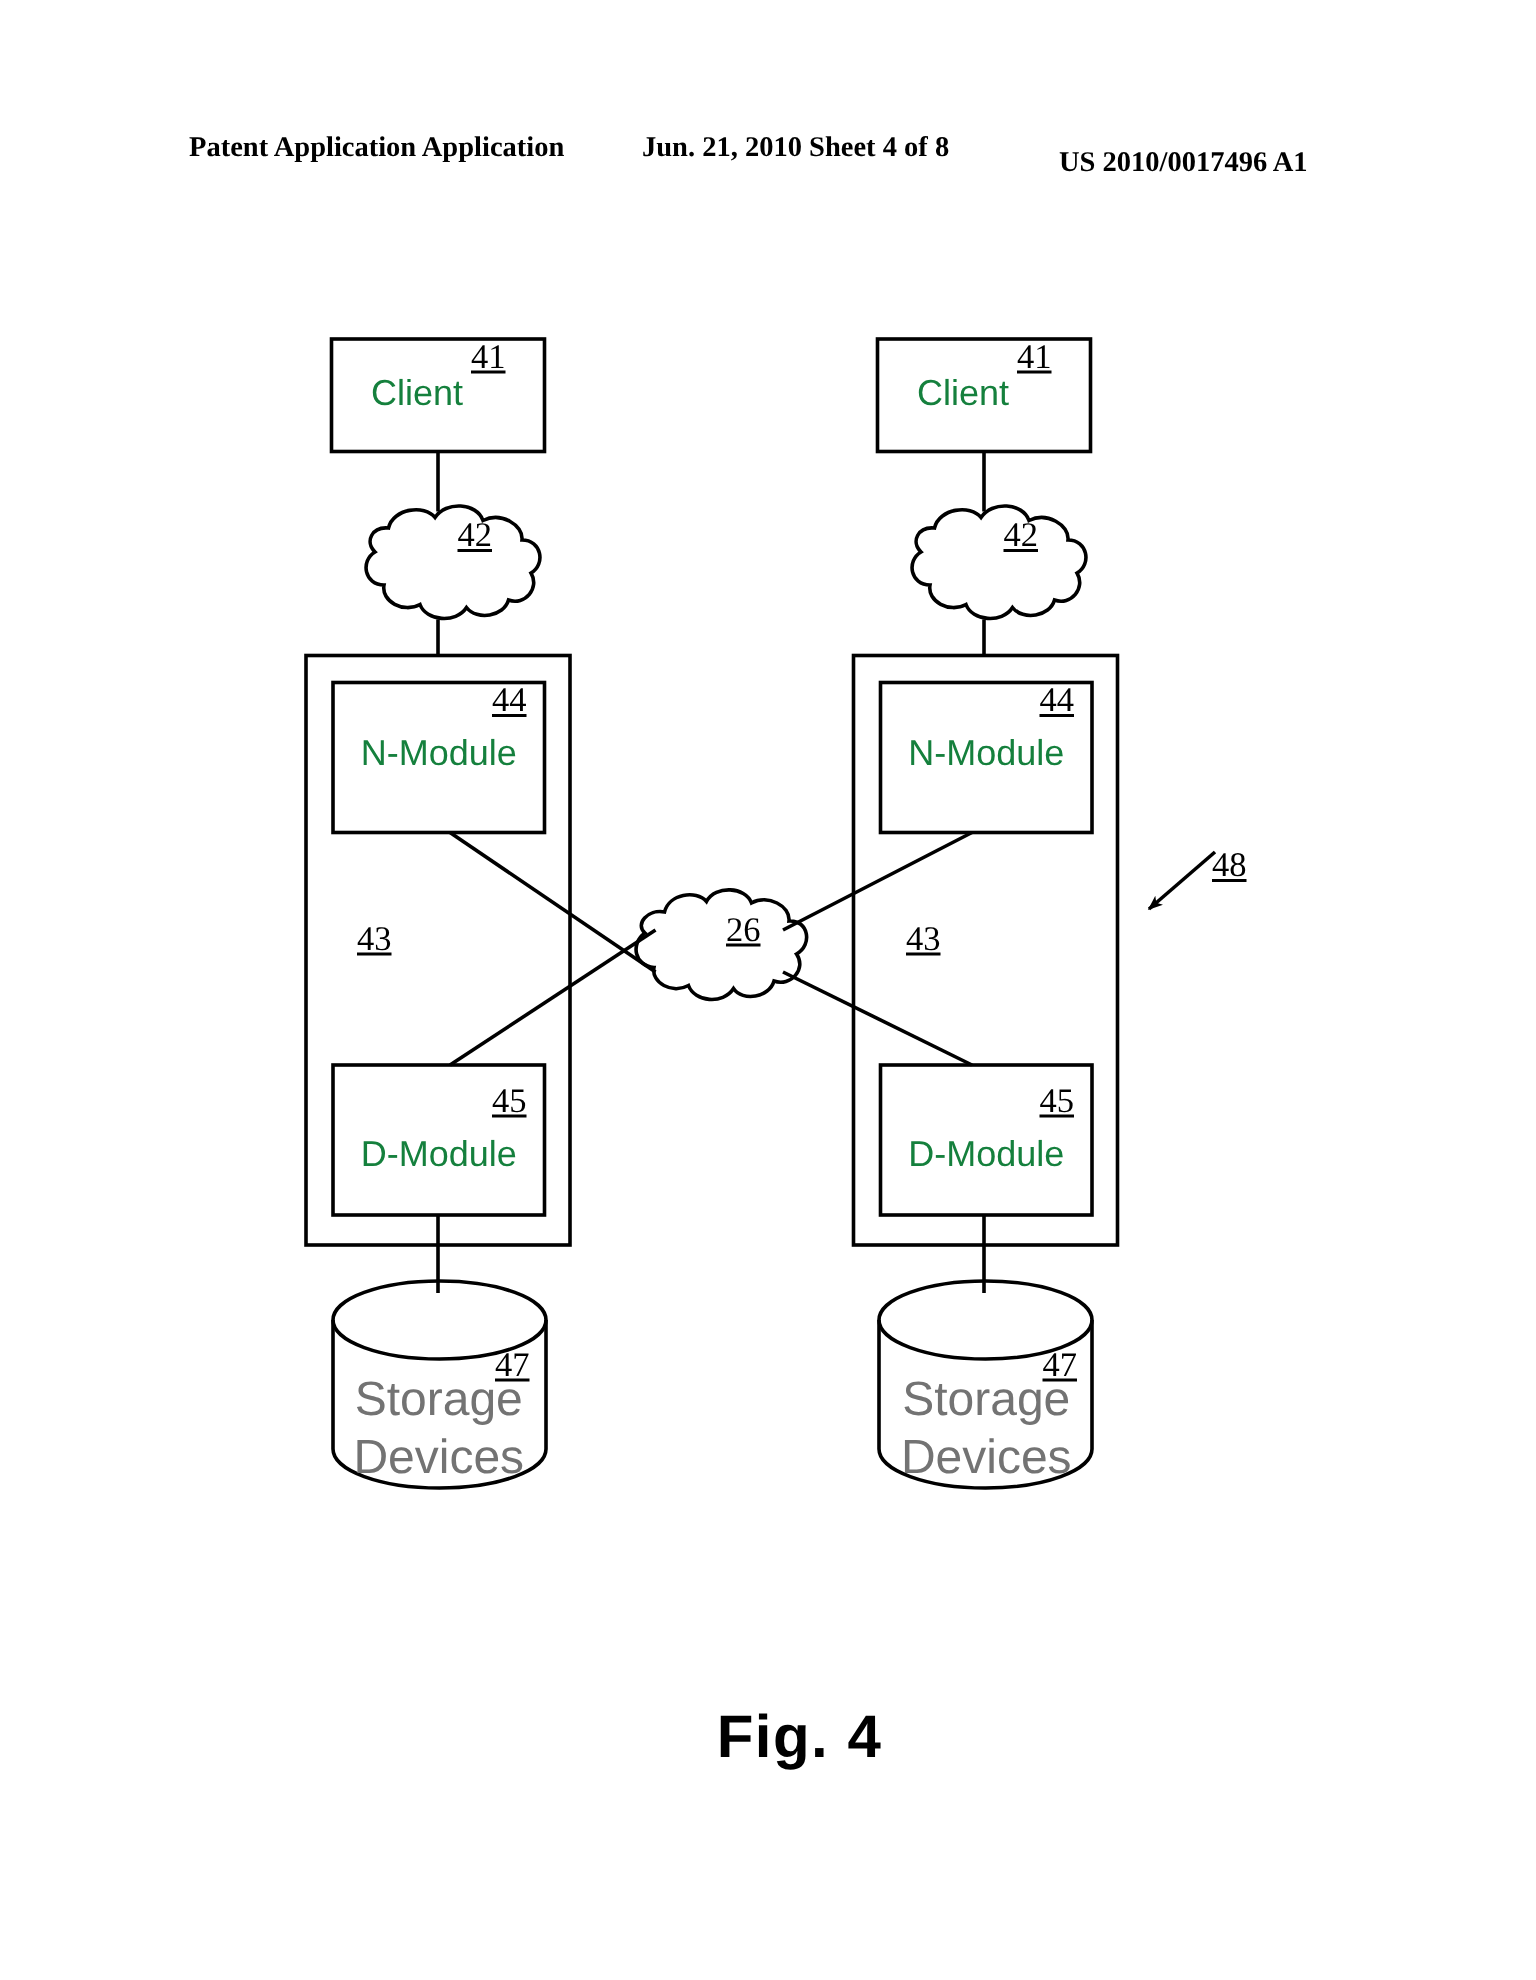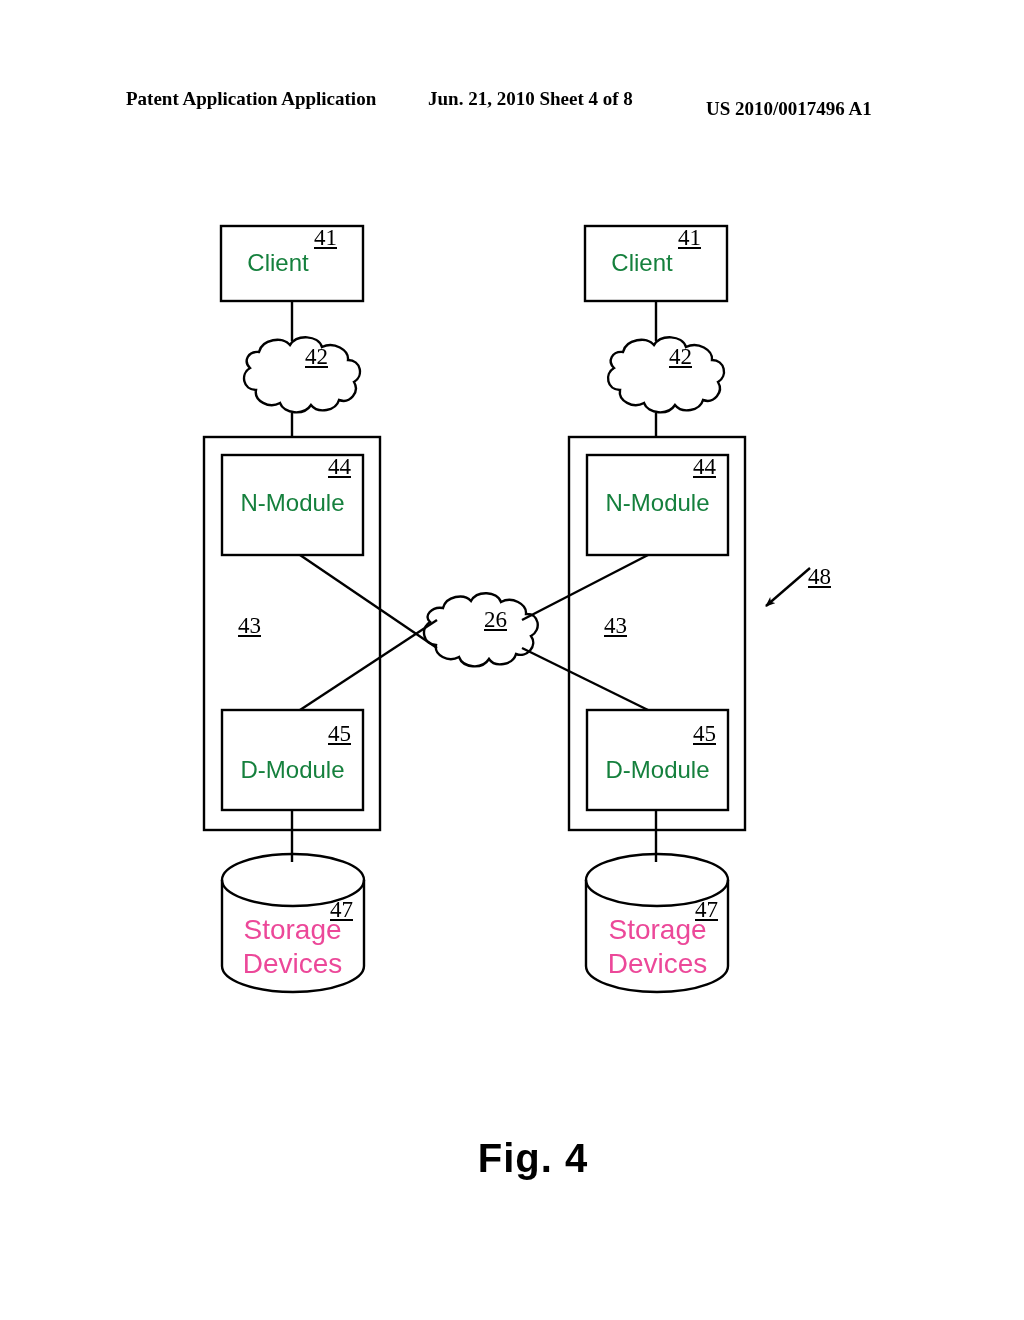--- a/index.html
+++ b/index.html
@@ -63,22 +63,22 @@
     position: absolute;
     font-family: "Liberation Sans", sans-serif;
     font-size: 24px;
     color: #15803d;
     white-space: nowrap;
     text-align: center;
   }
   .cyl-title {
     position: absolute;
     font-family: "Liberation Sans", sans-serif;
-    font-size: 28px;
-    color: #ec4899;
+    font-size: 32px;
+    color: #737373;
     text-align: center;
     line-height: 1.22;
   }
 
   
   #fig-caption {
     position: absolute;
     left: 0;
     top: 1136px;
     width: 1024px;

